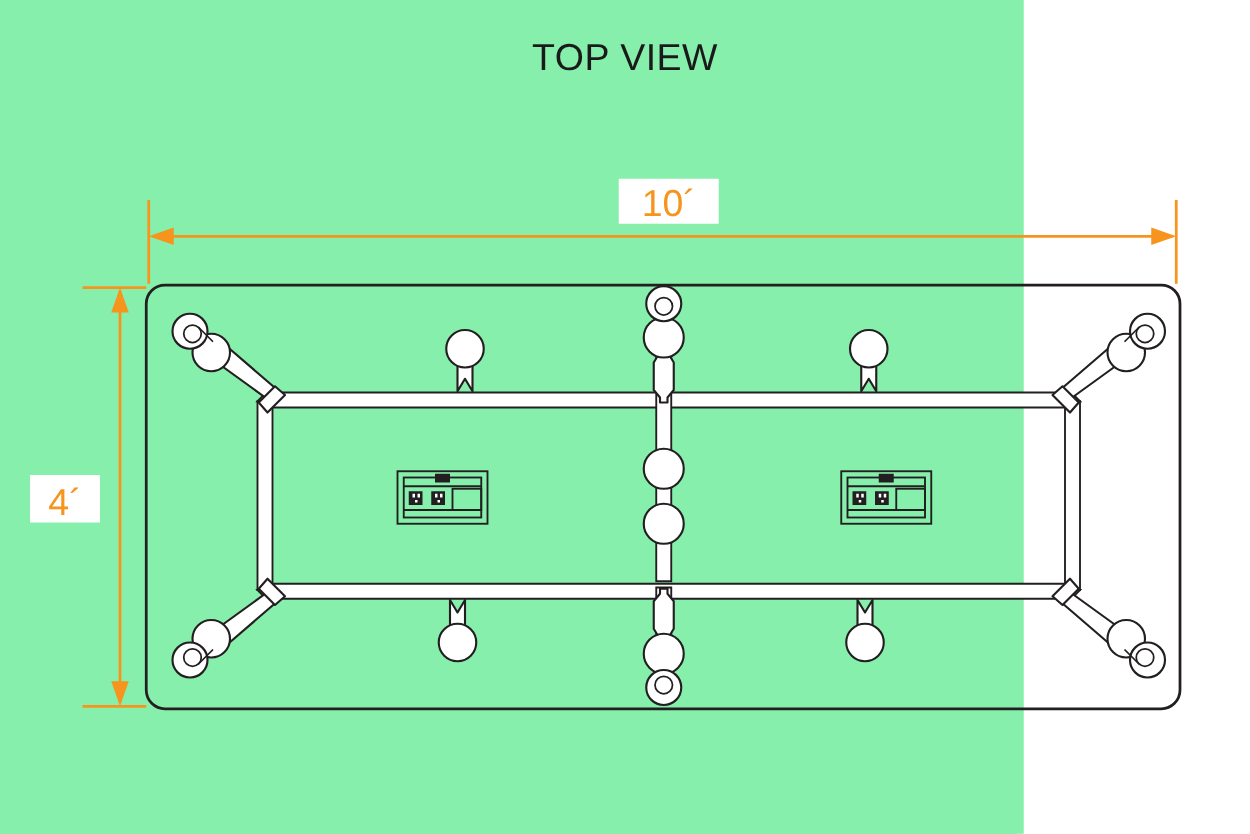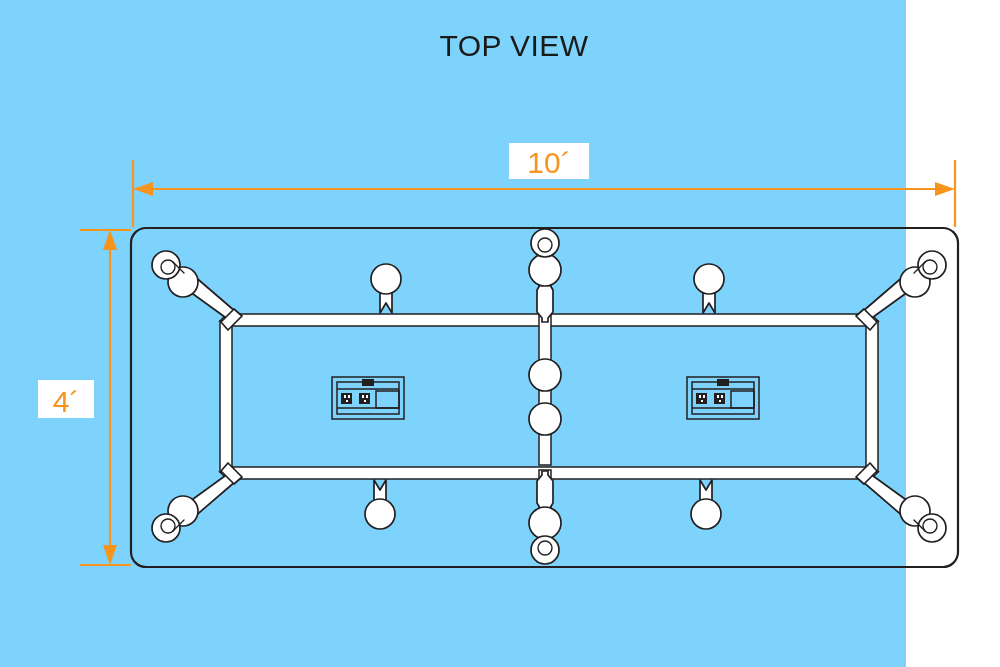--- a/index.html
+++ b/index.html
@@ -10,24 +10,23 @@
   }
   body {
     width: 1000px;
     height: 667px;
     overflow: hidden;
     font-family: "Liberation Sans", sans-serif;
     position: relative;
   }
   #drawing-root {
     position: relative;
-    width: 892px;
+    width: 819px;
     height: 667px;
-    background: #7dd3fc;
-    padding-left: 14px;
+    background: #86efac;
   }
   svg#technical-drawing {
     display: block;
     width: 1000px;
     height: 667px;
   }
   .title-text {
     font-family: "Liberation Sans", sans-serif;
     font-size: 30px;
     fill: #1a1a1a;

